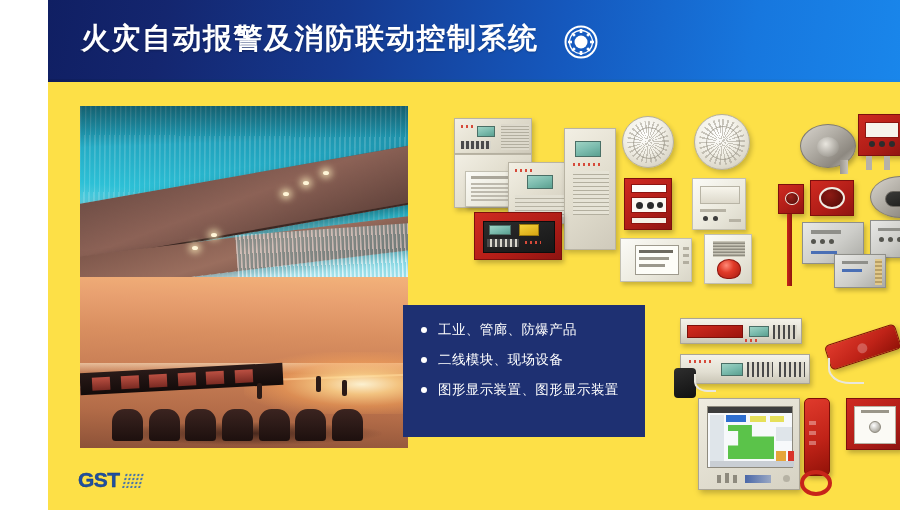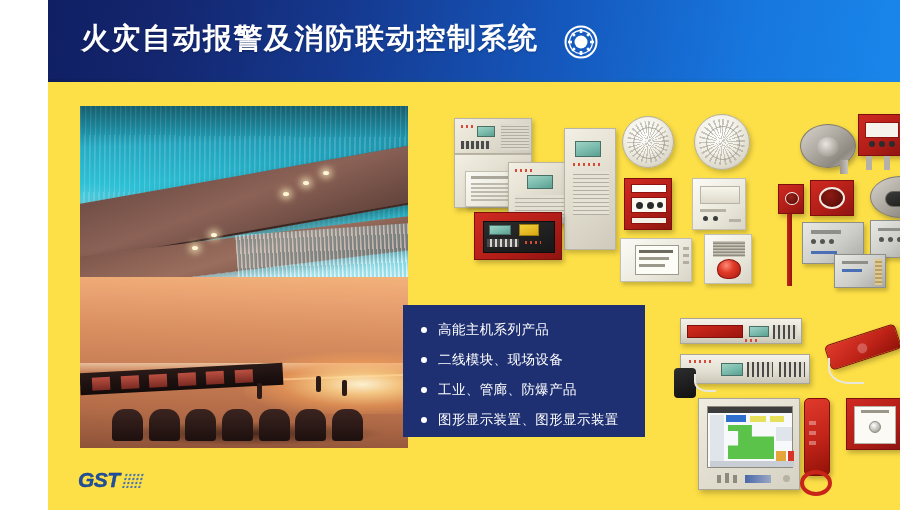--- a/index.html
+++ b/index.html
@@ -219,21 +219,21 @@
     background: linear-gradient(180deg,#f4f2e9 0%,#e2dfd2 60%,#cac6b7 100%);
     border:1px solid #aaa596;
     box-shadow: 2px 3px 5px rgba(0,0,0,.22);
   }
 
   .gst-logo {
     position: absolute; left: 30px; top: 468px;
     display: flex; align-items: center;
   }
   .gst-text {
-    font-size: 21px; font-weight: bold; font-style: italic;
+    font-size: 21px; font-weight: bold; 
     color: #1f4fa0; letter-spacing: -.5px;
     -webkit-text-stroke: .4px #123a7d;
   }
   .gst-dots {
     margin-left: 3px; width: 20px; height: 15px;
     background: radial-gradient(circle, #2a62b8 1px, transparent 1.2px) 0 0/4px 4px;
     transform: skewX(-14deg);
     opacity: .85;
   }
 </style>
@@ -296,29 +296,25 @@
           <span style="left:54%"></span>
           <span style="left:67%"></span>
         <span style="left:80%"></span>
       </div>
     </div>
   </div>
 
   <div class="bullet-panel">
     <div class="bullet-row">
       <span class="bullet-dot"></span>
-      <span class="bullet-text">高能主机系列产品</span>
+      <span class="bullet-text">工业、管廊、防爆产品</span>
     </div>
     <div class="bullet-row">
       <span class="bullet-dot"></span>
       <span class="bullet-text">二线模块、现场设备</span>
-    </div>
-    <div class="bullet-row">
-      <span class="bullet-dot"></span>
-      <span class="bullet-text">工业、管廊、防爆产品</span>
     </div>
     <div class="bullet-row">
       <span class="bullet-dot"></span>
       <span class="bullet-text">图形显示装置、图形显示装置</span>
     </div>
   </div>
 
   <div class="cluster" style="left:398px;top:110px;width:190px;height:170px">
 
     <div class="dev panel-beige" style="left:8px;top:8px;width:78px;height:36px">

